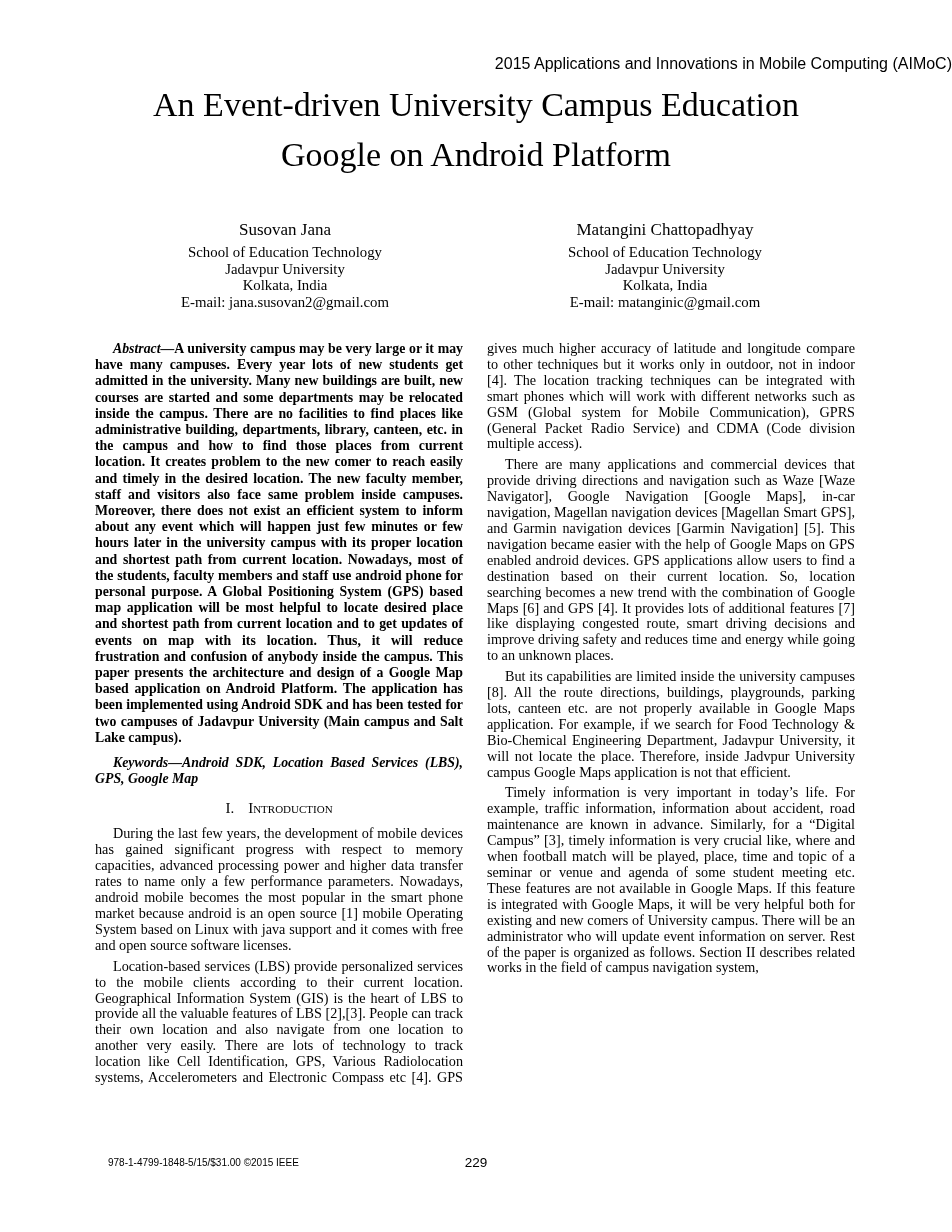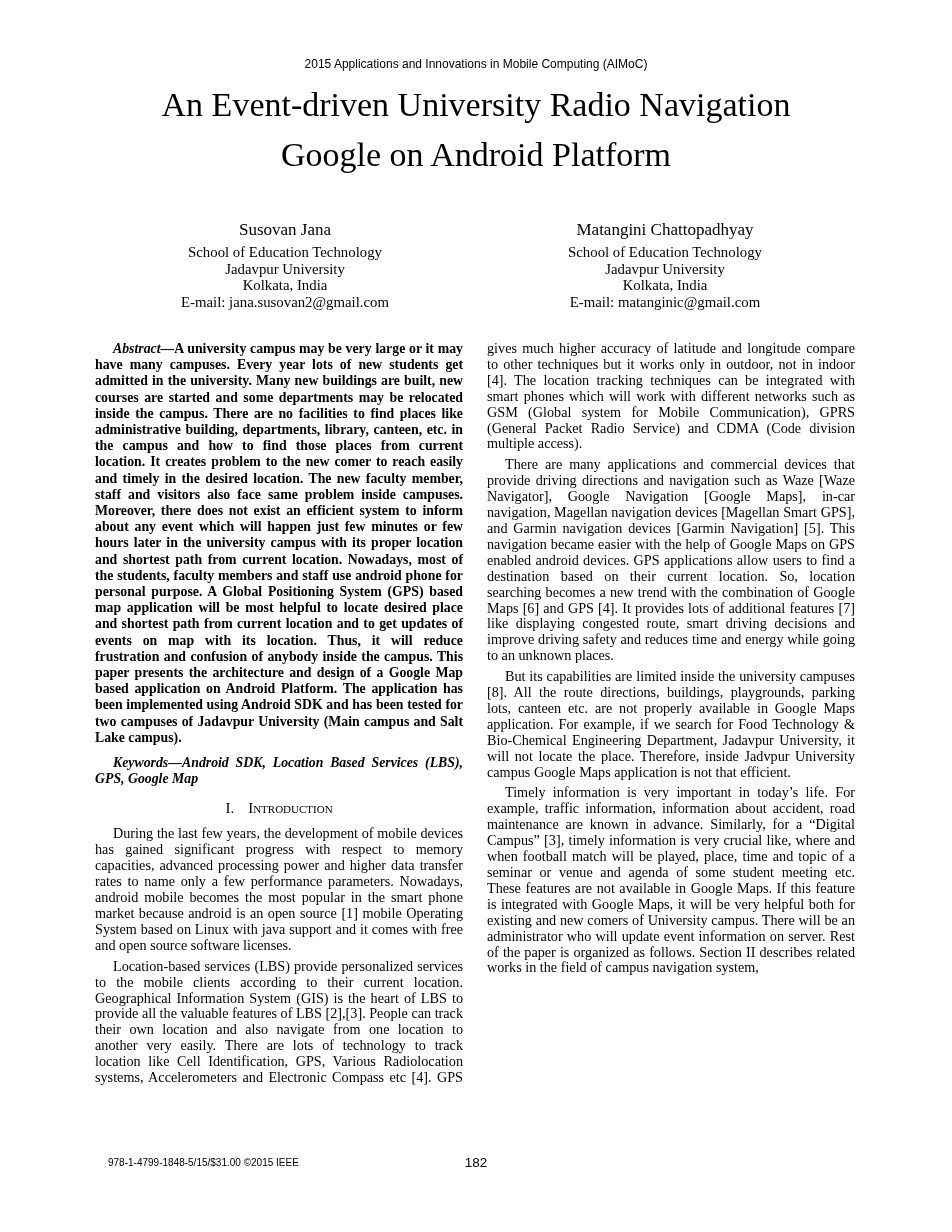--- a/index.html
+++ b/index.html
@@ -15,23 +15,23 @@
     background: #ffffff;
     color: #000000;
     font-family: "Liberation Serif", serif;
     overflow: hidden;
   }
   .conf-header {
     position: absolute;
     top: 57px;
     left: 0;
     width: 100%;
-    text-align: center;
+    text-align: right;
     font-family: "Liberation Sans", sans-serif;
-    font-size: 12px;
+    font-size: 16px;
     line-height: 14px;
   }
   .title {
     position: absolute;
     top: 80px;
     left: 0;
     width: 100%;
     margin: 0;
     text-align: center;
     font-size: 34px;
@@ -125,21 +125,21 @@
   }
 </style>
 </head>
 <body>
 
 <div class="page">
 
   <div class="conf-header">2015 Applications and Innovations in Mobile Computing (AIMoC)</div>
 
   <h1 class="title">
-    <span class="title-line">An Event-driven University Radio Navigation</span>
+    <span class="title-line">An Event-driven University Campus Education</span>
     <span class="title-line">Google on Android Platform</span>
   </h1>
 
   <div class="authors">
     <div class="author">
       <div class="author-name">Susovan Jana</div>
       <div class="author-line">School of Education Technology</div>
       <div class="author-line">Jadavpur University</div>
       <div class="author-line">Kolkata, India</div>
       <div class="author-line">E-mail: jana.susovan2@gmail.com</div>
@@ -166,15 +166,15 @@
     <p class="body-p">During the last few years, the development of mobile devices has gained significant progress with respect to memory capacities, advanced processing power and higher data transfer rates to name only a few performance parameters. Nowadays, android mobile becomes the most popular in the smart phone market because android is an open source [1] mobile Operating System based on Linux with java support and it comes with free and open source software licenses.</p>
     <p class="body-p">Location-based services (LBS) provide personalized services to the mobile clients according to their current location. Geographical Information System (GIS) is the heart of LBS to provide all the valuable features of LBS [2],[3]. People can track their own location and also navigate from one location to another very easily. There are lots of technology to track location like Cell Identification, GPS, Various Radiolocation systems, Accelerometers and Electronic Compass etc [4]. GPS gives much higher accuracy of latitude and longitude compare to other techniques but it works only in outdoor, not in indoor [4]. The location tracking techniques can be integrated with smart phones which will work with different networks such as GSM (Global system for Mobile Communication), GPRS (General Packet Radio Service) and CDMA (Code division multiple access).</p>
     <p class="body-p">There are many applications and commercial devices that provide driving directions and navigation such as Waze [Waze Navigator], Google Navigation [Google Maps], in-car navigation, Magellan navigation devices [Magellan Smart GPS], and Garmin navigation devices [Garmin Navigation] [5]. This navigation became easier with the help of Google Maps on GPS enabled android devices. GPS applications allow users to find a destination based on their current location. So, location searching becomes a new trend with the combination of Google Maps [6] and GPS [4]. It provides lots of additional features [7] like displaying congested route, smart driving decisions and improve driving safety and reduces time and energy while going to an unknown places.</p>
     <p class="body-p">But its capabilities are limited inside the university campuses [8]. All the route directions, buildings, playgrounds, parking lots, canteen etc. are not properly available in Google Maps application. For example, if we search for Food Technology &amp; Bio-Chemical Engineering Department, Jadavpur University, it will not locate the place. Therefore, inside Jadvpur University campus Google Maps application is not that efficient.</p>
     <p class="body-p">Timely information is very important in today’s life. For example, traffic information, information about accident, road maintenance are known in advance. Similarly, for a “Digital Campus” [3], timely information is very crucial like, where and when football match will be played, place, time and topic of a seminar or venue and agenda of some student meeting etc. These features are not available in Google Maps. If this feature is integrated with Google Maps, it will be very helpful both for existing and new comers of University campus. There will be an administrator who will update event information on server. Rest of the paper is organized as follows. Section II describes related works in the field of campus navigation system,</p>
 
   </div>
 
   <div class="footer-left">978-1-4799-1848-5/15/$31.00 ©2015 IEEE</div>
 
-  <div class="page-num">182</div>
+  <div class="page-num">229</div>
 
 </div>
 
 </body></html>

